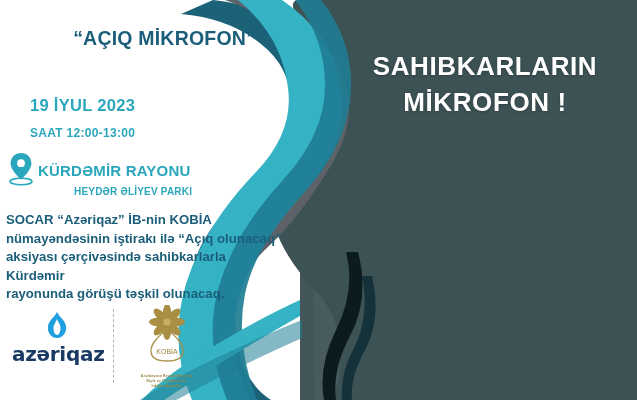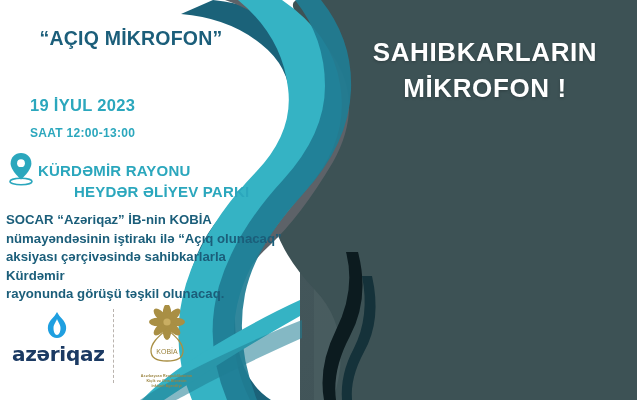--- a/index.html
+++ b/index.html
@@ -28,42 +28,42 @@
     position:absolute;left:0;top:0;width:300px;height:400px;
     z-index:5;
   }
 
   .title{
     position:absolute;left:6px;top:26px;width:250px;
     color:#1b5e7a;
     font-size:19.5px;font-weight:bold;line-height:25px;
     letter-spacing:.2px;
   }
-  .title .l1{display:block;text-align:center;}
+  .title .l1{display:block;text-align:right;}
   .title .l2{display:block;text-align:center;padding-right:40px;}
 
   .date{
     position:absolute;left:30px;top:96px;
     color:#2ba7bd;font-size:16.5px;font-weight:bold;letter-spacing:.3px;
   }
   .time{
     position:absolute;left:30px;top:126px;
     color:#2ba7bd;font-size:12px;font-weight:bold;letter-spacing:.3px;
   }
 
   .pin{
     position:absolute;left:8px;top:152px;width:26px;height:34px;
   }
   .venue{
     position:absolute;left:38px;top:160px;
     color:#2ba7bd;font-size:15px;font-weight:bold;line-height:21px;
     letter-spacing:.2px;
   }
   .venue span{display:block;}
-  .venue .v2{font-size:15px;padding-left:36px;}
+  .venue .v2{font-size:10px;padding-left:36px;}
 
   .body-copy{
     position:absolute;left:6px;top:211px;width:280px;
     color:#1b5e7a;font-size:13.2px;font-weight:bold;line-height:18.6px;
   }
   .body-copy span{display:block;}
 
   
   .logos{
     position:absolute;left:0;top:305px;width:312px;height:92px;
@@ -88,21 +88,21 @@
   }
   .kobia-caption{
     display:block;margin-top:1px;
     color:#9b8440;font-size:3.6px;line-height:5px;font-weight:bold;
     letter-spacing:.1px;
   }
   .kobia-caption span{display:block;}
 
   
   .headline{
-    position:absolute;left:340px;top:34px;width:290px;
+    position:absolute;left:340px;top:48px;width:290px;
     text-align:center;color:#ffffff;
     font-size:26px;font-weight:bold;line-height:36px;
     letter-spacing:.6px;
     text-shadow:0 1px 3px rgba(0,0,0,.25);
     z-index:6;
   }
   .headline span{display:block;}
 </style>
 </head>
 <body>

